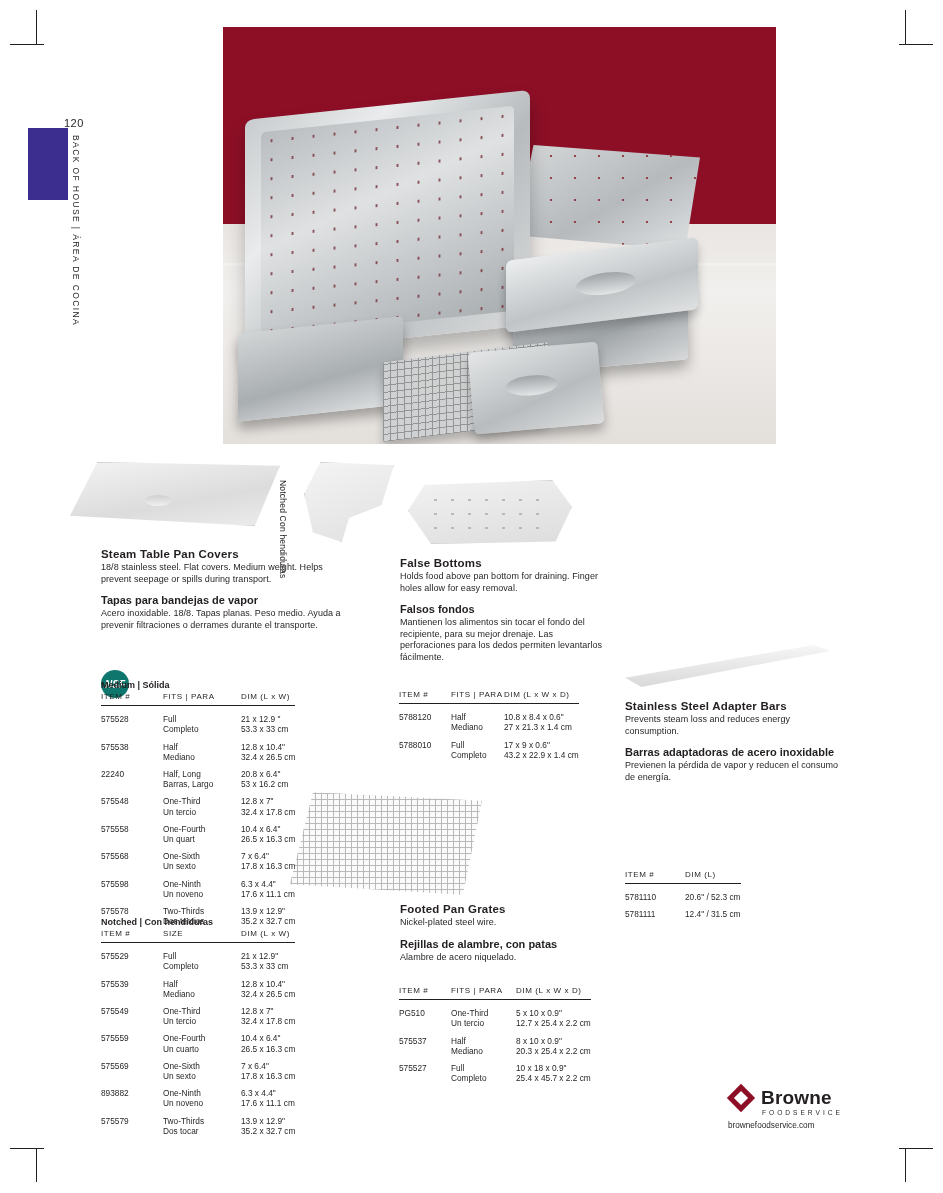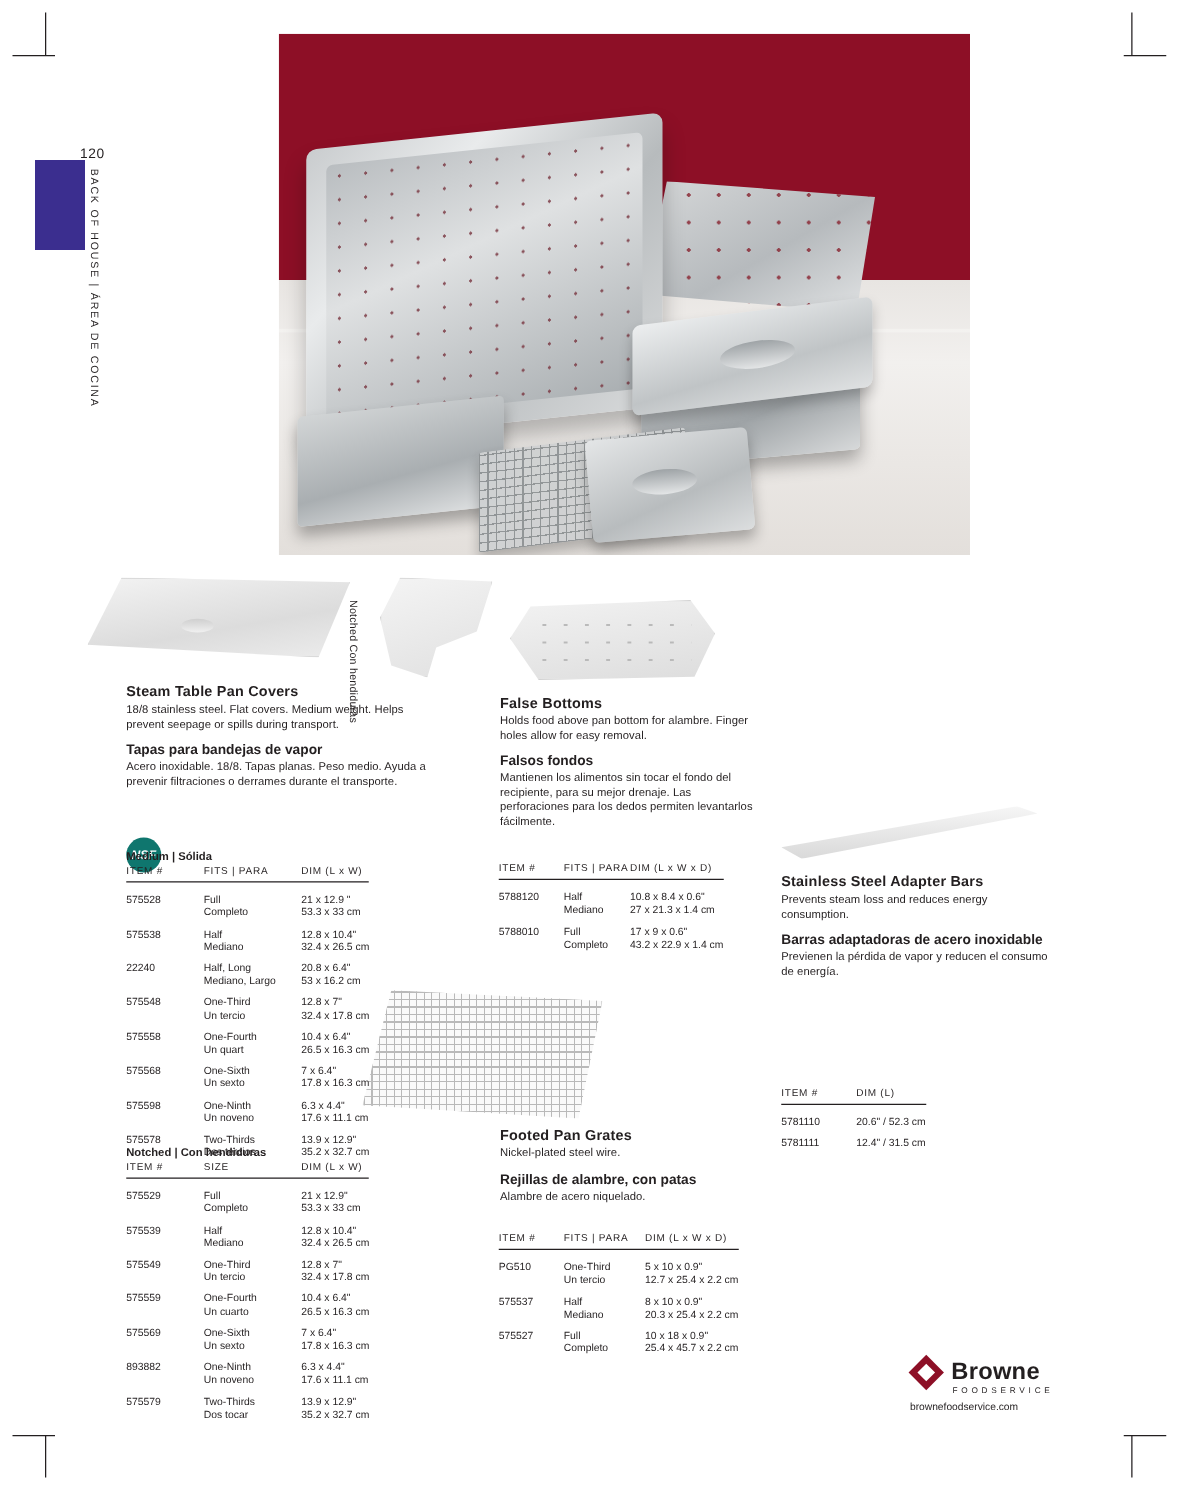--- a/index.html
+++ b/index.html
@@ -253,21 +253,21 @@
     <h3 class="sec">Steam Table Pan Covers</h3>
     <p class="body">18/8 stainless steel. Flat covers. Medium weight. Helps prevent seepage or spills during transport.</p>
     <div class="es-head">Tapas para bandejas de vapor</div>
     <p class="body">Acero inoxidable. 18/8. Tapas planas. Peso medio. Ayuda a  prevenir filtraciones o derrames durante el transporte.</p>
   </div>
 
   <div class="nsf">NSF</div>
 
   <div class="blk" id="falsebottoms">
     <h3 class="sec">False Bottoms</h3>
-    <p class="body">Holds food above pan bottom for alambre. Finger holes allow for easy removal.</p>
+    <p class="body">Holds food above pan bottom for draining. Finger holes allow for easy removal.</p>
     <div class="es-head">Falsos fondos</div>
     <p class="body">Mantienen los alimentos sin tocar el fondo del recipiente, para su mejor drenaje. Las perforaciones para los dedos permiten levantarlos fácilmente.</p>
   </div>
 
   <div class="blk" id="adapterbars">
     <h3 class="sec">Stainless Steel Adapter Bars</h3>
     <p class="body">Prevents steam loss and reduces energy consumption.</p>
     <div class="es-head">Barras adaptadoras de acero inoxidable</div>
     <p class="body">Previenen la pérdida de vapor y reducen el consumo de energía.</p>
   </div>
@@ -298,21 +298,21 @@
             <td class="c2"><span>Full</span><br><span>Completo</span></td>
             <td><span>21 x 12.9 "</span><br><span>53.3 x 33 cm</span></td>
           </tr>
       <tr>
             <td class="c1">575538</td>
             <td class="c2"><span>Half</span><br><span>Mediano</span></td>
             <td><span>12.8 x 10.4"</span><br><span>32.4 x 26.5 cm</span></td>
           </tr>
       <tr>
             <td class="c1">22240</td>
-            <td class="c2"><span>Half, Long</span><br><span>Mediano, Largo</span></td>
+            <td class="c2"><span>Half, Long</span><br><span>Barras, Largo</span></td>
             <td><span>20.8 x 6.4"</span><br><span>53 x 16.2 cm</span></td>
           </tr>
       <tr>
             <td class="c1">575548</td>
             <td class="c2"><span>One-Third</span><br><span>Un tercio</span></td>
             <td><span>12.8 x 7"</span><br><span>32.4 x 17.8 cm</span></td>
           </tr>
       <tr>
             <td class="c1">575558</td>
             <td class="c2"><span>One-Fourth</span><br><span>Un quart</span></td>

